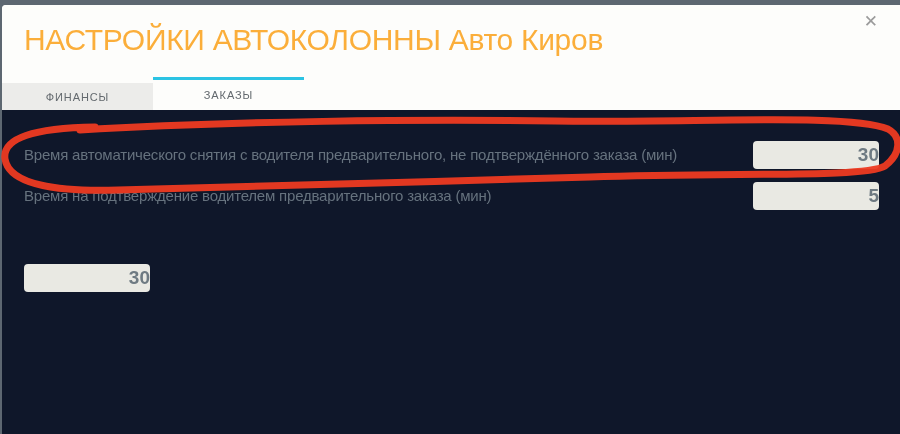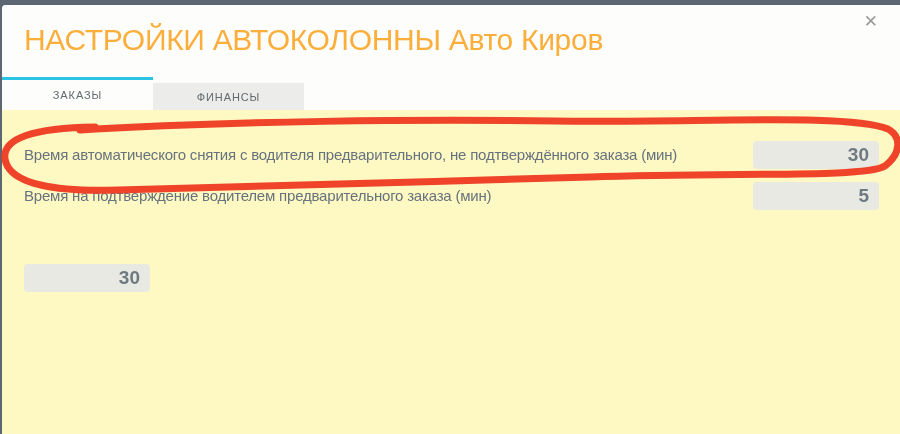--- a/index.html
+++ b/index.html
@@ -68,21 +68,21 @@
     background: #fdfdfb;
   }
   .tab.inactive {
     height: 27px;
     background: #ececea;
   }
 
   
   .content {
     height: 324px;
-    background: #fef9c3;
+    background: #0f172a;
     padding: 24px 21px 0 22px;
   }
   .setting-row {
     display: flex;
     align-items: center;
     justify-content: space-between;
     height: 41px;
   }
   .setting-label {
     font-size: 15px;
@@ -92,21 +92,20 @@
     white-space: nowrap;
   }
   .value-box {
     flex: 0 0 auto;
     width: 126px;
     height: 28px;
     line-height: 28px;
     background: #e9e9e3;
     border-radius: 4px;
     text-align: right;
-    padding-right: 10px;
     font-size: 19px;
     font-weight: 700;
     color: #6e7a82;
   }
 
   
   .annotation-svg {
     position: absolute;
     left: 0; top: 0;
     width: 900px; height: 434px;
@@ -118,22 +117,22 @@
 <body>
 
 <div class="modal">
 
   <div class="modal-header">
     <h1 class="modal-title"><span>НАСТРОЙКИ АВТОКОЛОННЫ</span> <span>Авто Киров</span></h1>
     <div class="close-btn">✕</div>
   </div>
 
   <div class="tabs">
+    <div class="tab inactive">ФИНАНСЫ</div>
     <div class="tab active">ЗАКАЗЫ</div>
-    <div class="tab inactive">ФИНАНСЫ</div>
   </div>
 
   <div class="content">
 
     <div class="setting-row">
       <span class="setting-label">Время автоматического снятия с водителя предварительного, не подтверждённого заказа (мин)</span>
       <div class="value-box">30</div>
     </div>
 
     <div class="setting-row">

